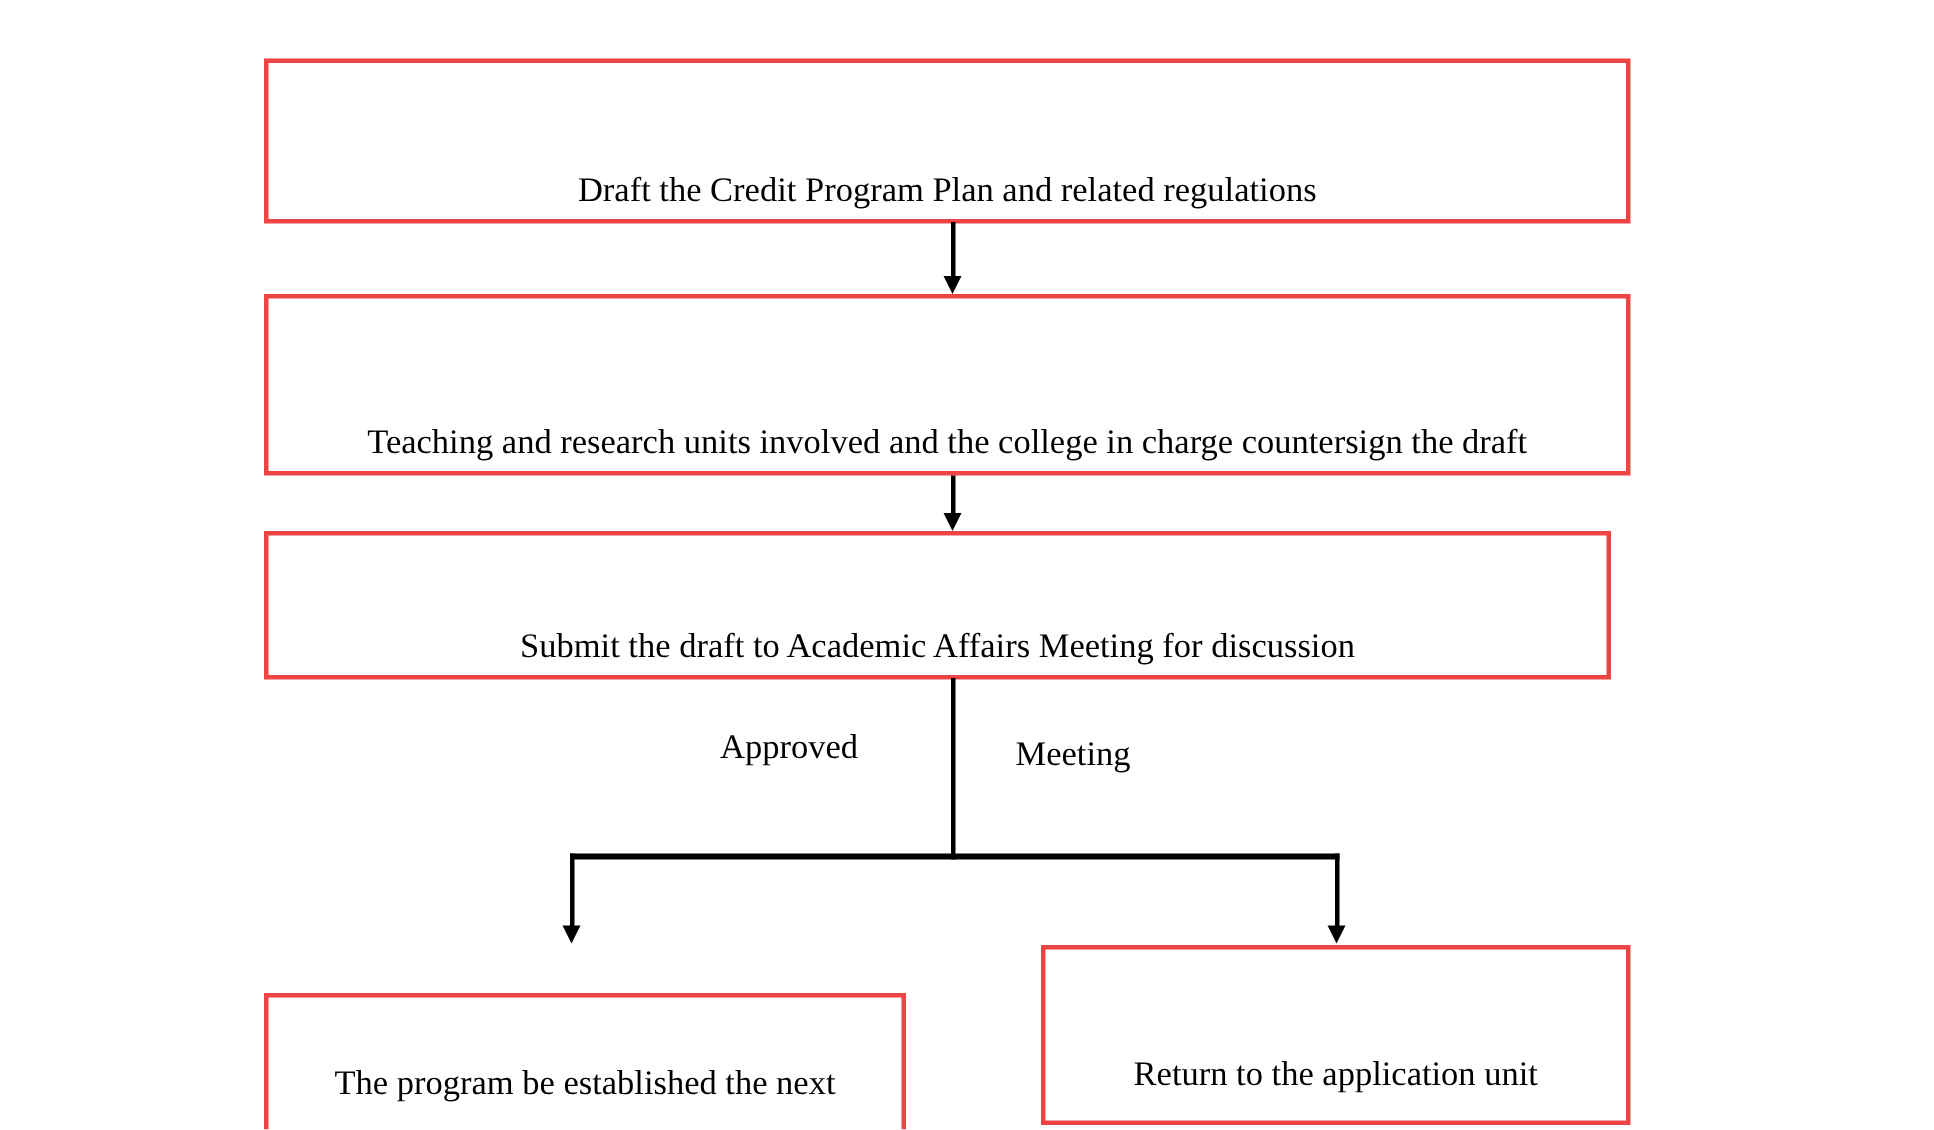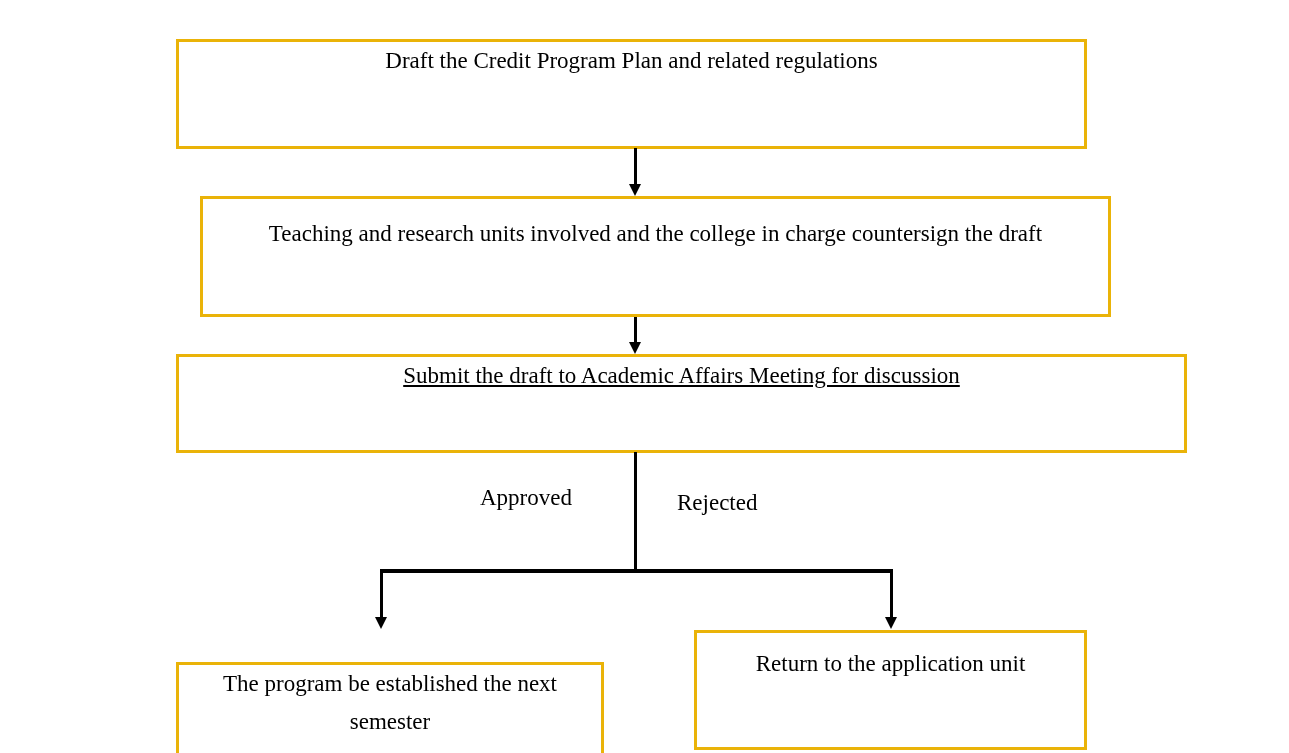--- a/index.html
+++ b/index.html
@@ -13,31 +13,31 @@
     height: 753px;
     background: #ffffff;
     font-family: "Liberation Serif", "DejaVu Serif", serif;
     font-size: 23px;
     color: #000000;
     overflow: hidden;
   }
   .flow-box {
     position: absolute;
     box-sizing: border-box;
-    border: 3px solid #eab308;
+    border: 3px solid #ef4444;
     background: #ffffff;
     display: flex;
-    align-items: flex-start;
+    align-items: flex-end;
     justify-content: center;
     text-align: center;
     line-height: 38px;
   }
   .box-draft       { left: 176px; top: 39px;  width: 911px; height: 110px; }
-  .box-countersign { left: 176px; top: 196px; width: 911px; height: 121px; padding: 16px 24px; margin-left: 24px; }
-  .box-submit      { left: 176px; top: 354px; width: 1011px; height: 99px; text-decoration: underline;  }
+  .box-countersign { left: 176px; top: 196px; width: 911px; height: 121px; padding: 0 24px; }
+  .box-submit      { left: 176px; top: 354px; width: 898px; height: 99px;  }
   .box-established { left: 176px; top: 662px; width: 428px; height: 120px; padding: 0 10px; }
   .box-return      { left: 694px; top: 630px; width: 393px; height: 120px; padding: 12px 10px; }
 
   .vline, .hline {
     position: absolute;
     background: #000000;
   }
   .arrowhead {
     position: absolute;
     width: 0;
@@ -106,15 +106,15 @@
   <div class="hline branch-bar"></div>
 
   <div class="vline drop-left"></div>
   <div class="arrowhead head-left"></div>
 
   <div class="vline drop-right"></div>
   <div class="arrowhead head-right"></div>
 
   <div class="branch-label label-approved">Approved</div>
 
-  <div class="branch-label label-rejected">Rejected</div>
+  <div class="branch-label label-rejected">Meeting</div>
 
 </div>
 
 </body></html>

